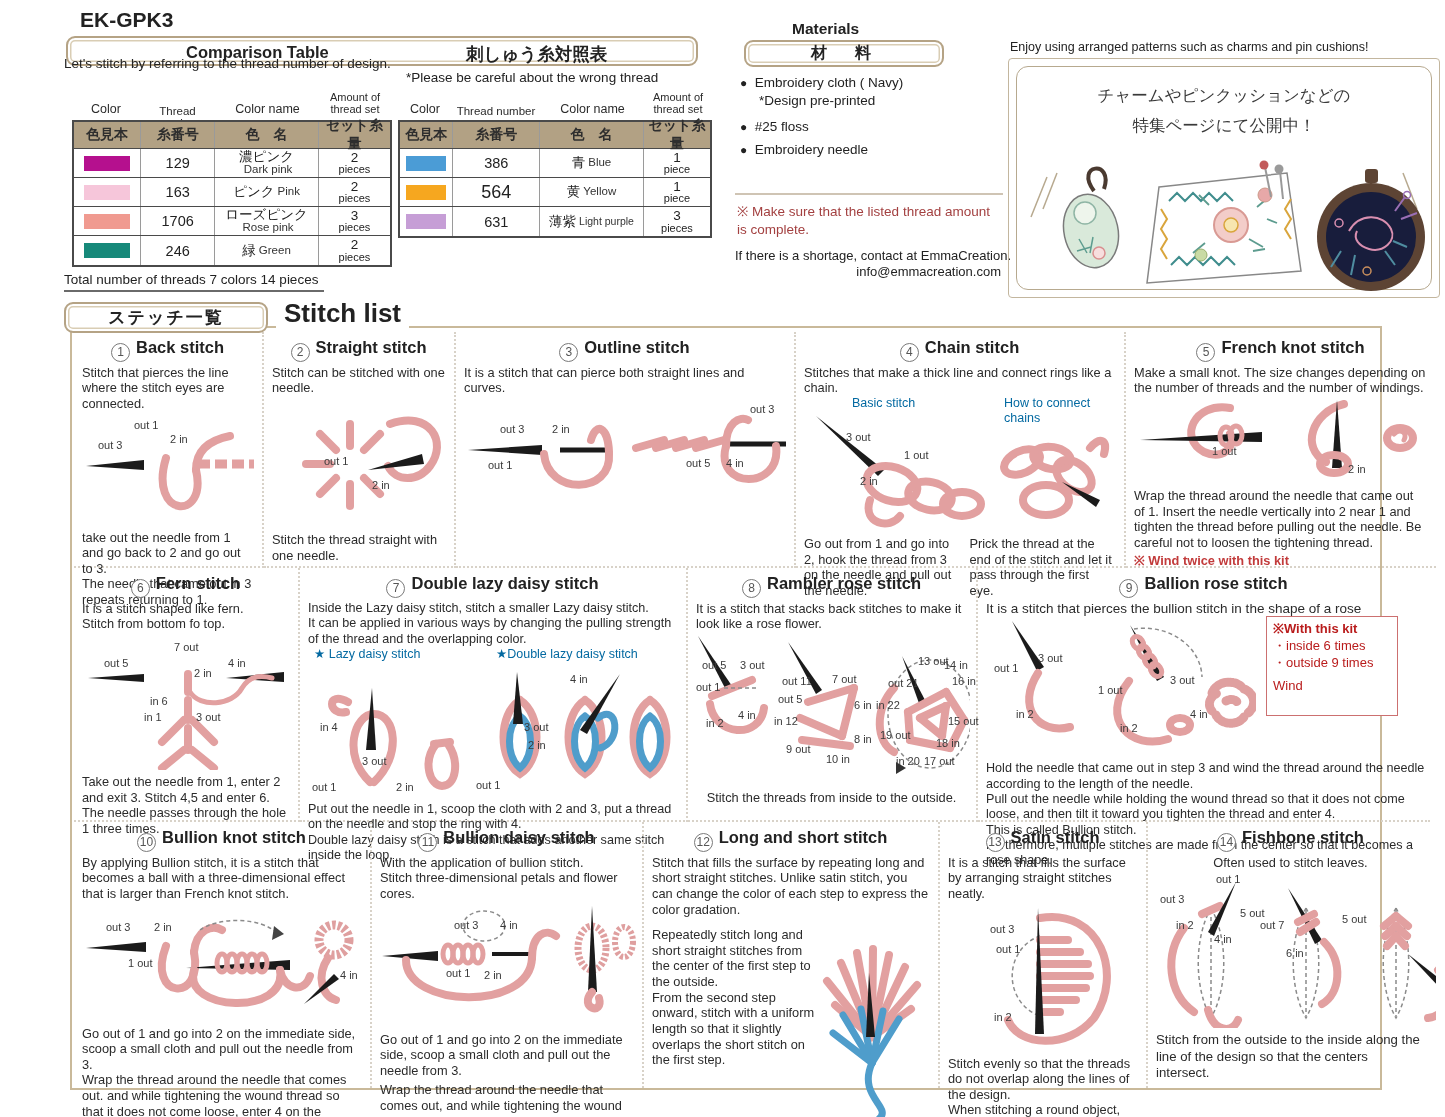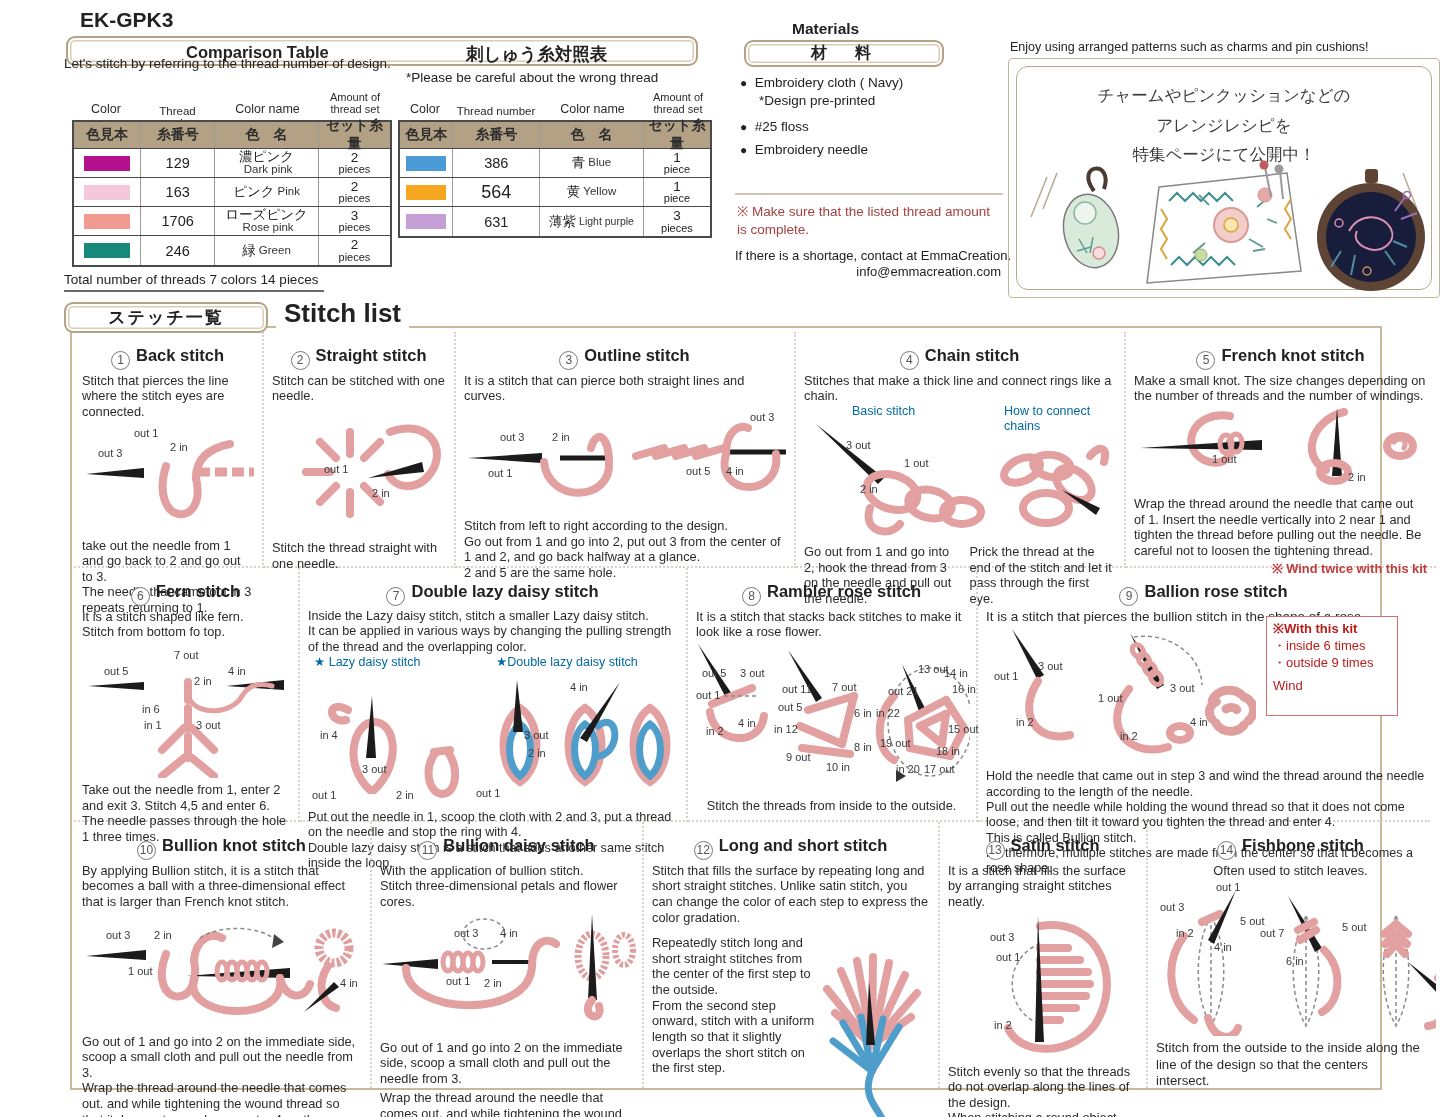--- a/index.html
+++ b/index.html
@@ -5,21 +5,21 @@
   html,body{margin:0;padding:0}
   body{width:1445px;height:1117px;position:relative;background:#fff;
        font-family:"Liberation Sans",sans-serif;color:#222;overflow:hidden}
   *{box-sizing:border-box}
   .abs{position:absolute}
   .plaque{position:absolute;background:#fff;border:2px solid #b5a385;border-radius:9px;
           box-shadow:inset 0 0 0 2px #fff, inset 0 0 0 3.5px #d9cdb4;
           display:flex;align-items:center;justify-content:center}
   .mainbox{position:absolute;left:70px;top:326px;width:1312px;height:764px;
            border:2.5px solid #c9b99a}
-  .cell{position:absolute;padding:11px 9px 3px 8px;font-size:12.8px;line-height:1.22;overflow:visible}
+  .cell{position:absolute;padding:3px 9px 3px 8px;font-size:12.8px;line-height:1.22;overflow:visible}
   .dr{border-right:2px dotted #d8d2c8}
   .db{border-bottom:2px dotted #d8d2c8}
   .ttl{text-align:center;font-weight:bold;font-size:16.5px;margin:2px 0 3px;white-space:nowrap}
   .cnum{display:inline-flex;width:19px;height:19px;border:1.5px solid #7a7a7a;border-radius:50%;
         align-items:center;justify-content:center;font-size:12px;font-weight:normal;color:#555;
         margin-right:6px;vertical-align:-3px;background:#fff}
   .intro,.body{white-space:pre-line;color:#2b2b2b}
   .body{margin-top:4px}
   .note{color:#c23b3b;font-weight:bold;margin-top:3px}
   .diag{position:relative;margin-top:2px}
@@ -222,21 +222,20 @@
 <div class="abs" style="left:737px;top:203px;width:280px;font-size:13.5px;color:#a34040;white-space:pre-line;line-height:1.35">※ Make sure that the listed thread amount
 is complete.</div>
 <div class="abs" style="left:735px;top:248px;font-size:13px">If there is a shortage, contact at EmmaCreation.</div>
 <div class="abs" style="left:735px;top:264px;width:266px;text-align:right;font-size:13px">info@emmacreation.com</div>
 
 <div class="abs" style="left:1010px;top:40px;width:432px;font-size:12.5px">Enjoy using arranged patterns such as charms and pin cushions!</div>
 <div class="abs" style="left:1008px;top:58px;width:432px;height:240px;border:1.5px solid #c3b69e;border-radius:4px">
   <div class="abs" style="left:7px;top:7px;right:7px;bottom:7px;border:1.5px solid #b7a98f;border-radius:12px"></div>
   <div class="abs" style="left:0;top:22px;width:100%;text-align:center;font-size:16.5px;color:#3a3a3a;line-height:1.8">
     <div>チャームやピンクッションなどの</div>
-    <div>アレンジレシピを</div>
     <div>特集ページにて公開中！</div>
   </div>
   <svg class="abs" style="left:10px;top:100px" width="412" height="136" viewBox="0 0 412 136">
     <line x1="28" y1="18" x2="12" y2="58" stroke="#b7a98f" stroke-width="1.5"></line>
     <line x1="38" y1="14" x2="24" y2="50" stroke="#b7a98f" stroke-width="1.5"></line>
     <line x1="384" y1="14" x2="398" y2="50" stroke="#b7a98f" stroke-width="1.5"></line>
 
     <path d="M75,32 C55,5 95,0 85,30" stroke="#4a3a30" stroke-width="4" fill="none"></path>
     <ellipse cx="72" cy="72" rx="27" ry="37" transform="rotate(-12 72 72)" fill="#d9e9da" stroke="#7a7a7a" stroke-width="1.5"></ellipse>
     <circle cx="66" cy="54" r="11" fill="#eef5ec" stroke="#8fb5a5" stroke-width="1.5"></circle>
@@ -337,23 +336,20 @@
       <path class="pk" d="M262,48 C250,92 318,92 312,48"></path>
       <path class="pk" d="M262,48 C262,24 276,18 284,22"></path>
     </svg>
     <span class="lb" style="left:36px;top:26px">out 3</span>
     <span class="lb" style="left:88px;top:26px">2 in</span>
     <span class="lb" style="left:24px;top:62px">out 1</span>
     <span class="lb" style="left:286px;top:6px">out 3</span>
     <span class="lb" style="left:222px;top:60px">out 5</span>
     <span class="lb" style="left:262px;top:60px">4 in</span>
   </div>
-  <div class="body">Stitch from left to right according to the design.
-Go out from 1 and go into 2, put out 3 from the center of 1 and 2, and go back halfway at a glance.
-2 and 5 are the same hole.</div>
 </div>
 
 <div class="cell dr db" style="left:796px;top:332px;width:330px;height:236px">
   <div class="ttl"><span class="cnum">4</span><span>Chain stitch</span></div>
   <div class="intro">Stitches that make a thick line and connect rings like a chain.</div>
   <div style="position:relative;height:16px">
     <span class="cap abs" style="left:48px">Basic stitch</span>
     <span class="cap abs" style="left:200px">How to connect chains</span>
   </div>
   <div class="diag" style="height:118px">
@@ -392,21 +388,21 @@
       <path class="pk" d="M210,6 C178,14 166,50 192,64"></path>
       <polygon class="nd" points="203,2 198,70 208,70"></polygon>
       <ellipse cx="200" cy="66" rx="14" ry="9" class="pk" stroke-width="6"></ellipse>
       <ellipse cx="266" cy="40" rx="13" ry="10" class="pk" stroke-width="7"></ellipse>
       <path class="pkt" d="M260,36 C266,30 274,34 270,42"></path>
     </svg>
     <span class="lb" style="left:78px;top:48px">1 out</span>
     <span class="lb" style="left:214px;top:66px">2 in</span>
   </div>
   <div class="body">Wrap the thread around the needle that came out of 1. Insert the needle vertically into 2 near 1 and tighten the thread before pulling out the needle. Be careful not to loosen the tightening thread.</div>
-  <div class="note" style="text-align:right">※ Wind twice with this kit</div>
+  <div class="note" style="text-align:left">※ Wind twice with this kit</div>
 </div>
 
 <div class="cell dr db" style="left:74px;top:568px;width:226px;height:254px">
   <div class="ttl"><span class="cnum">6</span><span>Fern stitch</span></div>
   <div class="intro">It is a stitch shaped like fern.
 Stitch from bottom fo top.</div>
   <div class="diag" style="height:136px">
     <svg width="210" height="136" viewBox="0 0 210 136">
       <polygon class="nd" points="6,44 62,40 62,48"></polygon>
       <polygon class="nd" points="144,44 202,38 202,48"></polygon>
@@ -418,21 +414,21 @@
           <line x1="110" y1="86" x2="132" y2="108"></line>
         <line x1="102" y1="116" x2="80" y2="134"></line>
           <line x1="110" y1="116" x2="132" y2="134"></line>
       </g>
       <path class="pkt" d="M108,58 C118,74 150,72 160,54 C166,44 176,40 190,44"></path>
     </svg>
     <span class="lb" style="left:22px;top:24px">out 5</span>
     <span class="lb" style="left:92px;top:8px">7 out</span>
     <span class="lb" style="left:146px;top:24px">4 in</span>
     <span class="lb" style="left:112px;top:34px">2 in</span>
-    <span class="lb" style="left:60px;top:62px">in 6</span>
+    <span class="lb" style="left:68px;top:62px">in 6</span>
     <span class="lb" style="left:62px;top:78px">in 1</span>
     <span class="lb" style="left:114px;top:78px">3 out</span>
   </div>
   <div class="body">Take out the needle from 1, enter 2 and exit 3.  Stitch 4,5 and enter 6.
 The needle passes through the hole 1 three times.</div>
 </div>
 
 <div class="cell dr db" style="left:300px;top:568px;width:388px;height:254px">
   <div class="ttl"><span class="cnum">7</span><span>Double lazy daisy stitch</span></div>
   <div class="intro" style="font-size:12.6px">Inside the Lazy daisy stitch, stitch a smaller Lazy daisy stitch.

